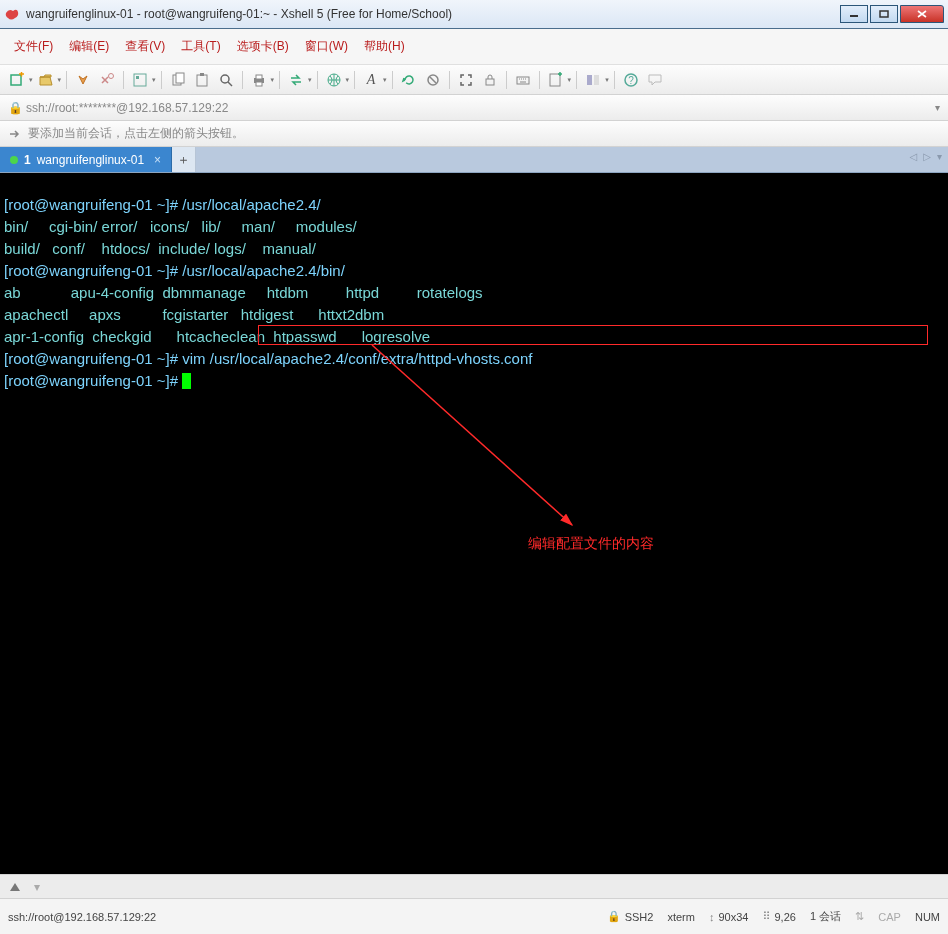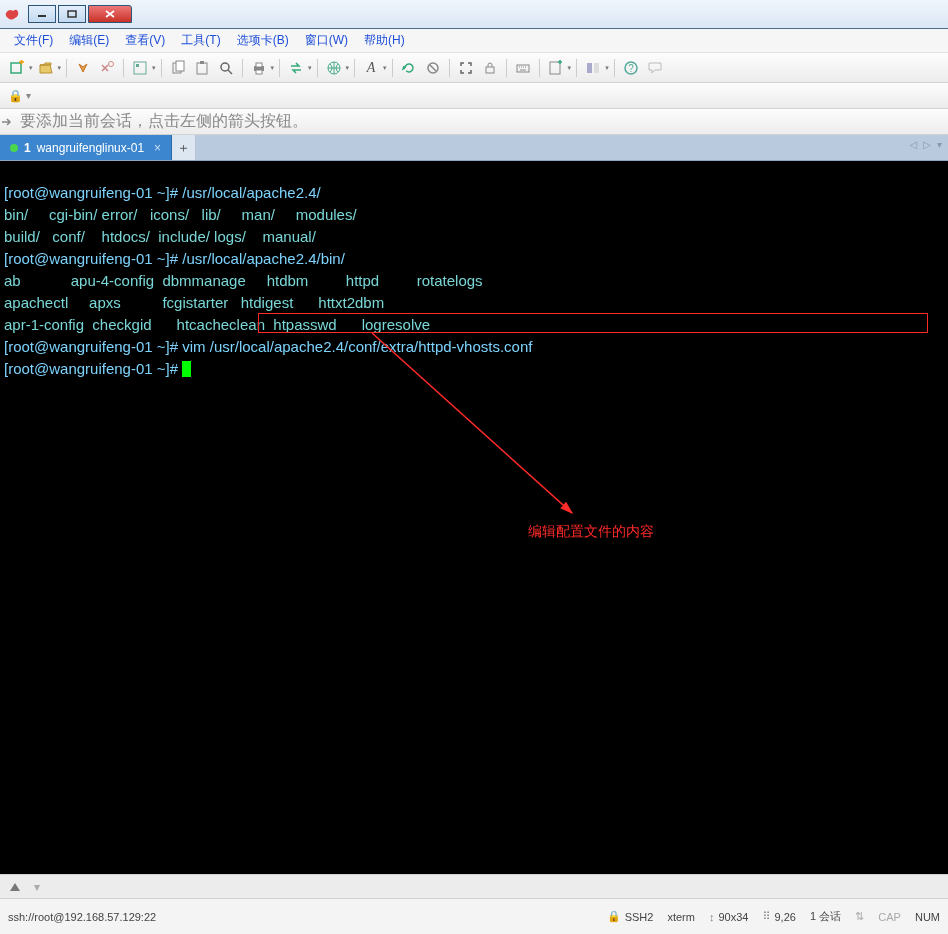--- a/index.html
+++ b/index.html
@@ -8,37 +8,37 @@
 
 .titlebar { height: 29px; background: linear-gradient(#f0f5fb, #dbe7f5); display: flex; align-items: center; padding: 0 4px; border-bottom: 1px solid #4a6d8c; font-size: 12px; color: #333; }
 .titlebar .app-icon { width: 16px; height: 16px; margin-right: 6px; display: flex; align-items: center; justify-content: center; }
 .titlebar .title-text { flex: 1; }
 .win-buttons { display: flex; align-items: center; }
 .win-btn { width: 28px; height: 18px; margin-left: 2px; border: 1px solid #2c5679; background: linear-gradient(#e3eefb, #c2d9f0); display: flex; align-items: center; justify-content: center; font-size: 10px; cursor: pointer; }
 .win-btn.min, .win-btn.max { color: #333; }
 .win-btn.close { background: linear-gradient(#e77, #c83227); color: #fff; width: 44px; border-radius: 0 3px 0 0; }
 
 
-.menubar { height: 24px; background: #f6f6f6; display: flex; align-items: center; padding: 0 6px; font-size: 12px; color: #1d4ed8; border-bottom: 1px solid #e0e0e0; }
+.menubar { height: 36px; background: #f6f6f6; display: flex; align-items: center; padding: 0 6px; font-size: 12px; color: #b91c1c; border-bottom: 1px solid #e0e0e0; }
 .menubar .menu-item { padding: 2px 8px; cursor: pointer; }
 
 
 .toolbar { height: 30px; background: linear-gradient(#fdfdfd, #ececec); display: flex; align-items: center; padding: 3px 6px; border-bottom: 1px solid #d2d2d2; gap: 2px; }
 .tb-btn { width: 22px; height: 22px; display: inline-flex; align-items: center; justify-content: center; cursor: pointer; border-radius: 2px; color: #555; }
 .tb-sep { width: 1px; height: 18px; background: #ccc; margin: 0 3px; }
 .tb-caret { font-size: 7px; margin-left: -1px; color: #777; line-height: 1; }
 
 
 .addressbar { height: 26px; background: linear-gradient(#fdfdfd, #ececec); display: flex; align-items: center; padding: 3px 8px; border-bottom: 1px solid #d2d2d2; font-size: 12px; color: #888; }
 .addressbar .lock { width: 14px; margin-right: 4px; color: #999; }
 .addressbar .addr-text { flex: 1; }
 .addressbar .caret { color: #888; font-size: 10px; }
 
 
-.infobar { height: 26px; background: linear-gradient(#fdfdfd, #ececec); display: flex; align-items: center; padding: 3px 0; border-bottom: 1px solid #d2d2d2; font-size: 16px; color: #888; }
+.infobar { height: 26px; background: linear-gradient(#fdfdfd, #ececec); display: flex; align-items: center; padding: 3px 8px; border-bottom: 1px solid #d2d2d2; font-size: 12px; color: #888; }
 .infobar .info-icon { width: 14px; margin-right: 6px; color: #888; }
 
 
 .tabbar { height: 26px; background: #b9c9de; display: flex; align-items: stretch; padding-left: 0; border-bottom: 1px solid #8da5c0; position: relative; }
 .tab { display: flex; align-items: center; padding: 0 10px; background: #3b86cf; color: #fff; font-size: 12px; cursor: pointer; border-right: 1px solid #2b6ba8; gap: 6px; }
 .tab .dot { width: 8px; height: 8px; border-radius: 50%; background: #4cd64c; }
 .tab .tab-close { color: #c9e0f7; font-size: 12px; margin-left: 4px; cursor: pointer; }
 .tab-add { width: 24px; background: #dde7f2; display: flex; align-items: center; justify-content: center; cursor: pointer; color: #555; font-size: 13px; border-right: 1px solid #b7c5d6; }
 .tabbar .nav-chev { position: absolute; right: 6px; top: 4px; font-size: 10px; color: #8a99ad; display: flex; gap: 6px; }
 
@@ -67,20 +67,21 @@
 </style>
 </head>
 <body>
 
 <div class="titlebar">
   <span class="app-icon">
     <svg width="14" height="14" viewBox="0 0 14 14">
         <path d="M1 6 Q4 1 8 4 Q12 1 13 5 Q14 9 10 11 Q6 14 3 11 Q0 9 1 6 Z" fill="#d44"></path>
       </svg>
   </span>
+  <span class="title-text">wangruifenglinux-01 - root@wangruifeng-01:~ - Xshell 5 (Free for Home/School)</span>
   <div class="win-buttons">
     <div class="win-btn min">
         <svg width="10" height="8">
           <rect x="1" y="5" width="8" height="2" fill="#333"></rect>
         </svg>
       </div>
     <div class="win-btn max">
         <svg width="10" height="8">
           <rect x="1" y="1" width="8" height="6" fill="none" stroke="#333" stroke-width="1.5"></rect>
         </svg>
@@ -239,20 +240,21 @@
     </span>
   <span class="tb-btn">
       <svg width="16" height="16">
         <path d="M2 3h12v7H8l-3 3V10H2z" fill="none" stroke="#bbb"></path>
       </svg>
     </span>
 </div>
 
 <div class="addressbar">
   <span class="lock">🔒</span>
+  <span class="addr-text">ssh://root:********@192.168.57.129:22</span>
   <span class="caret">▾</span>
 </div>
 
 <div class="infobar">
   <span class="info-icon">
     <svg width="14" height="14">
         <path d="M2 7h8M7 4l3 3-3 3" fill="none" stroke="#888" stroke-width="1.5"></path>
       </svg>
   </span>
   <span>要添加当前会话，点击左侧的箭头按钮。</span>

